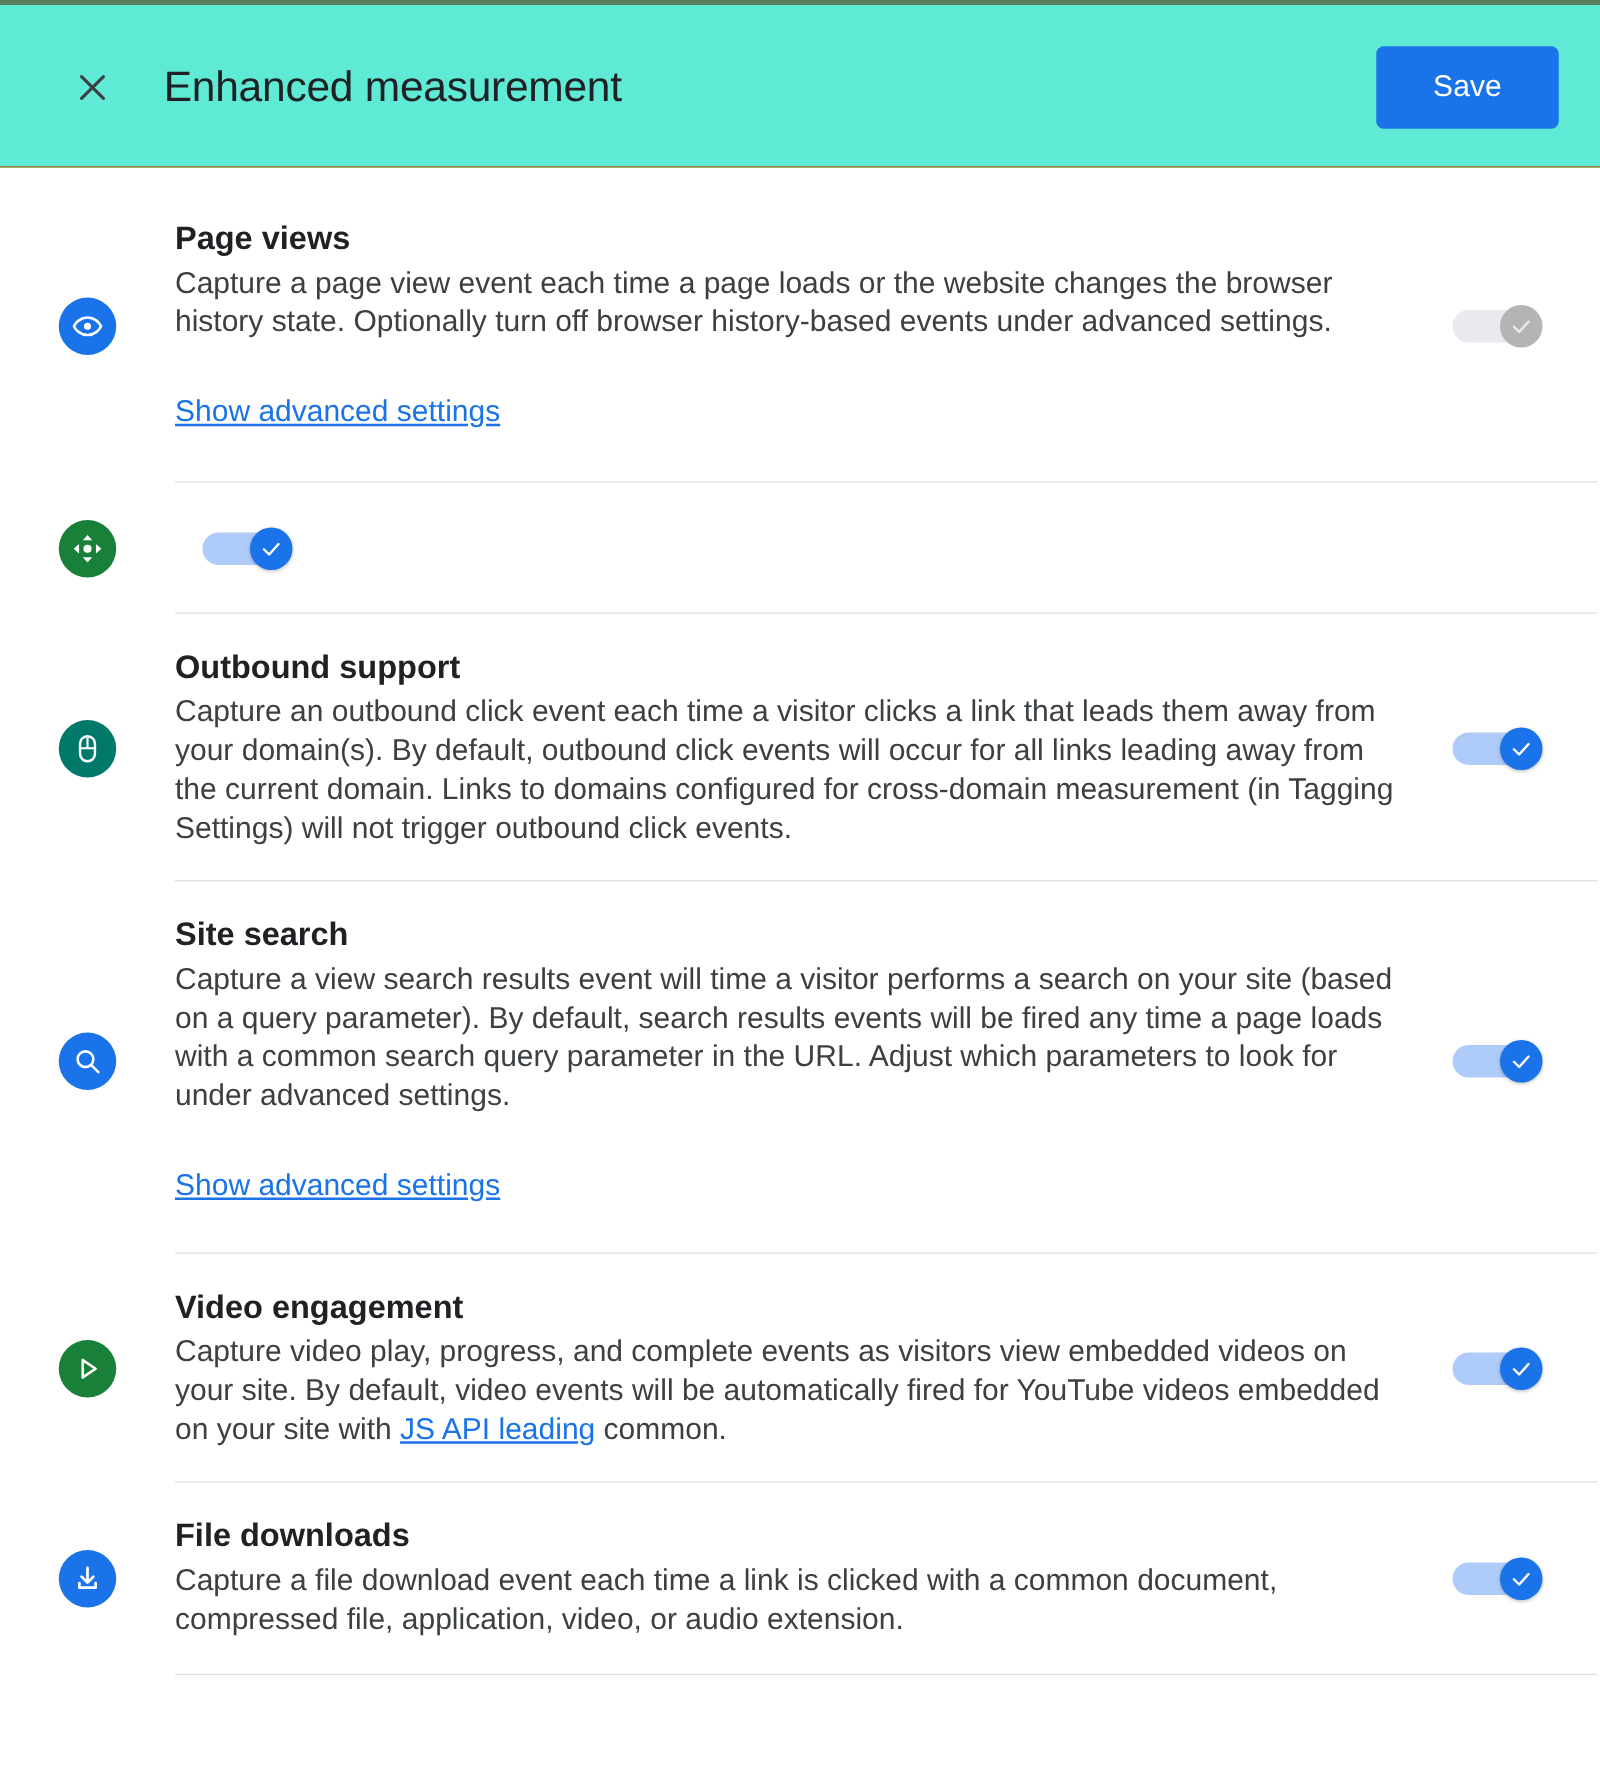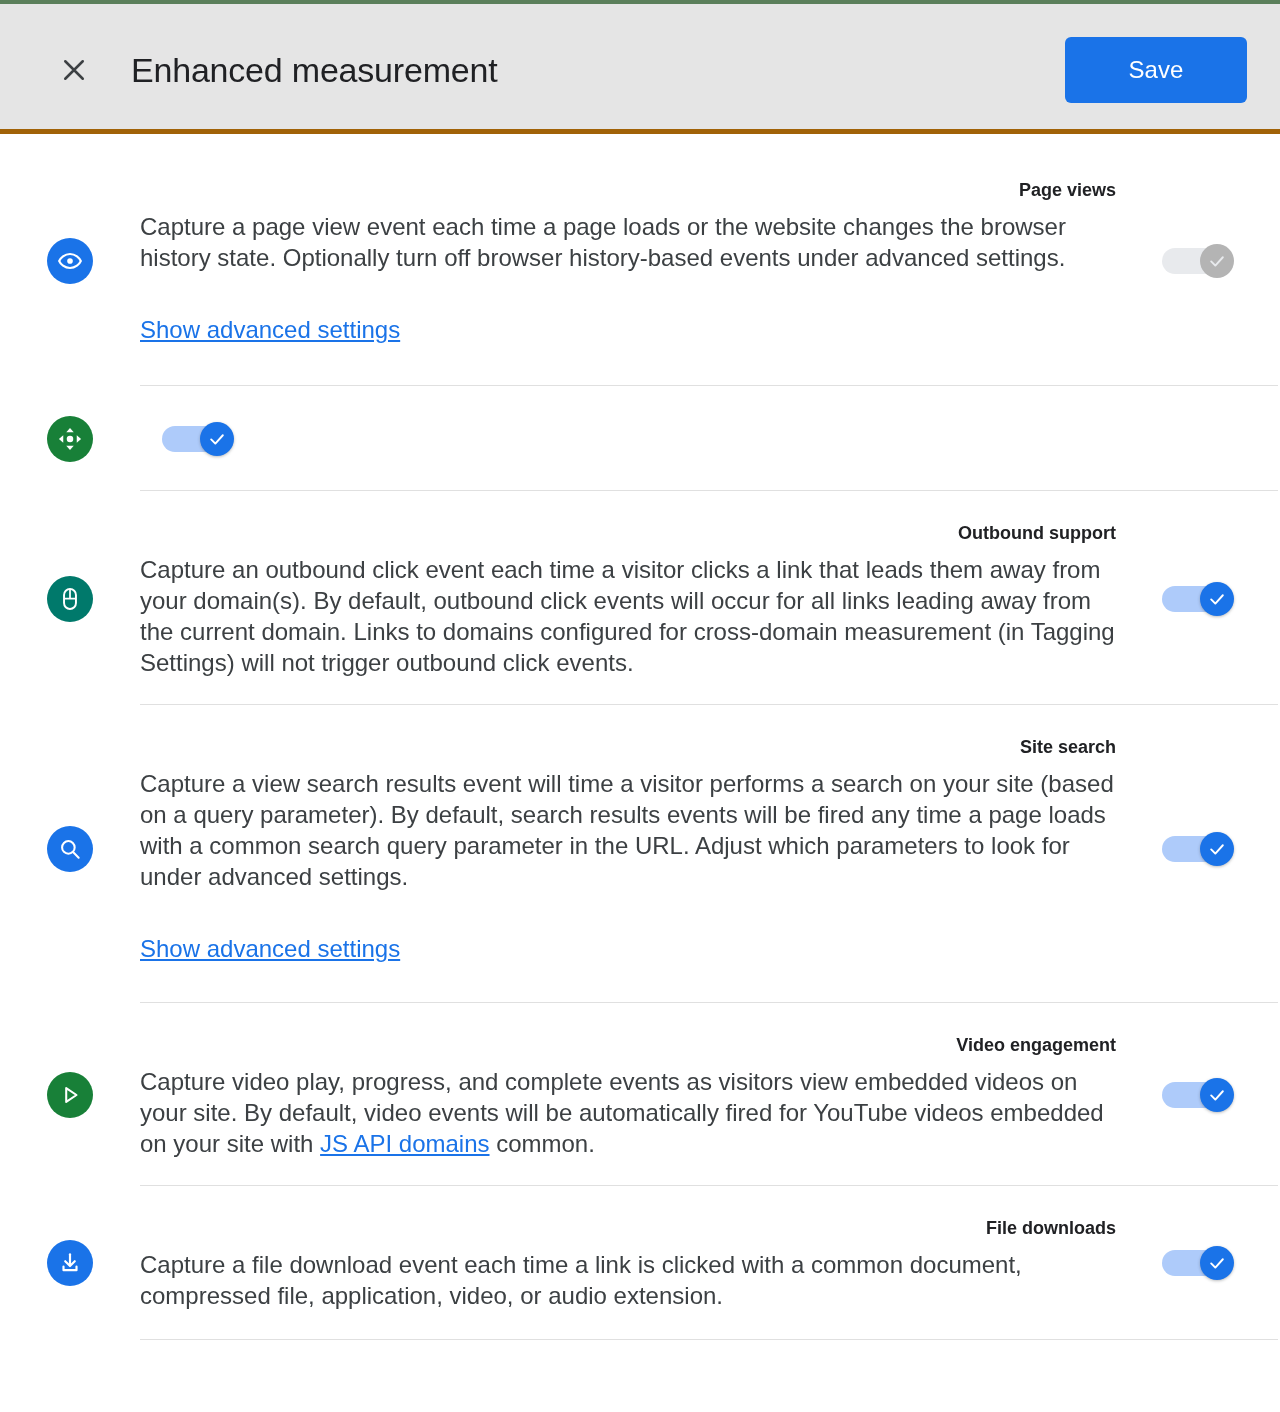--- a/index.html
+++ b/index.html
@@ -21,22 +21,22 @@
   .top-accent {
     height: 4px;
     width: 100%;
     background: #5b7f5b;
   }
 
   
   .header {
     height: 130px;
     position: relative;
-    background: #e5e5e5;
-    border-bottom: 5px solid #a16207;
+    background: #5eead4;
+    border-bottom: 1px solid #a16207;
   }
   .close-btn {
     position: absolute;
     left: 54px;
     top: 46px;
     width: 40px;
     height: 40px;
     display: flex;
     align-items: center;
     justify-content: center;
@@ -54,21 +54,21 @@
     line-height: 42px;
     font-weight: 400;
     color: #202124;
     letter-spacing: -0.2px;
     white-space: nowrap;
   }
   .save-btn {
     position: absolute;
     right: 33px;
     top: 33px;
-    width: 182px;
+    width: 146px;
     height: 66px;
     background: #1a73e8;
     color: #ffffff;
     font-size: 24px;
     font-family: "Liberation Sans", sans-serif;
     font-weight: 400;
     border: none;
     border-radius: 6px;
     cursor: pointer;
     letter-spacing: 0.1px;
@@ -107,26 +107,25 @@
   .icon-blue  { background: #1a73e8; }
   .icon-green { background: #188038; }
   .icon-teal  { background: #00796b; }
 
   .text-col {
     flex: 1 1 auto;
     padding-right: 24px;
     min-width: 0;
   }
   .setting-title {
-    font-size: 18px;
+    font-size: 26px;
     line-height: 28px;
     font-weight: 700;
     color: #202124;
     margin: 0 0 7px 0;
-    text-align: right;
   }
   .setting-desc {
     font-size: 24px;
     line-height: 31px;
     font-weight: 400;
     color: #3c4043;
     margin: 0;
   }
   .inline-link {
     color: #1a73e8;
@@ -325,21 +324,21 @@
   <div class="setting-row" style="padding-top:28px; padding-bottom:26px;">
     <div class="icon-col">
       <div class="row-icon icon-green">
         <svg width="26" height="26" viewBox="0 0 24 24">
           <path d="M8.5 5.6 L18 12 L8.5 18.4 Z" fill="none" stroke="#ffffff" stroke-width="1.9" stroke-linejoin="round"></path>
         </svg>
       </div>
     </div>
     <div class="text-col">
       <div class="setting-title">Video engagement</div>
-      <p class="setting-desc"><span>Capture video play, progress, and complete events as visitors view embedded videos on your site. By default, video events will be automatically fired for YouTube videos embedded on your site with </span><a class="inline-link">JS API domains</a><span> common.</span></p>
+      <p class="setting-desc"><span>Capture video play, progress, and complete events as visitors view embedded videos on your site. By default, video events will be automatically fired for YouTube videos embedded on your site with </span><a class="inline-link">JS API leading</a><span> common.</span></p>
     </div>
     <div class="toggle-col">
       <div class="toggle">
         <div class="track"></div>
         <div class="knob">
           <svg width="20" height="20" viewBox="0 0 24 24">
             <path d="M5 12.5 L10 17.5 L19 7.5" fill="none" stroke="#ffffff" stroke-width="2.3" stroke-linecap="round" stroke-linejoin="round"></path>
           </svg>
         </div>
       </div>

